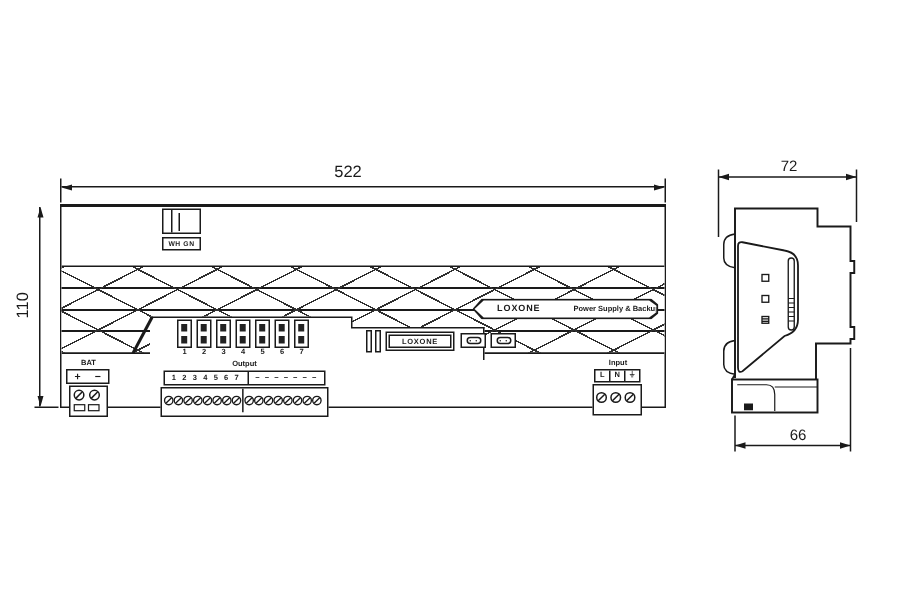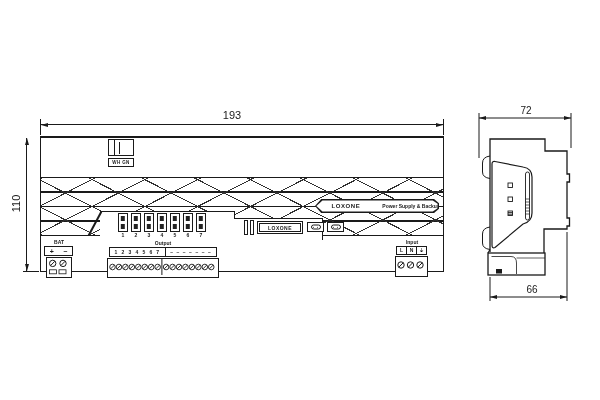--- a/index.html
+++ b/index.html
@@ -87,21 +87,21 @@
 <div id="canvas">
 
   <div>
 
     <div>
       <div class="extline-v" style="left:40px;top:119px;height:16px;"></div>
       <div class="extline-v" style="left:443px;top:119px;height:16px;"></div>
       <div class="dimline-h" style="left:41px;top:124px;width:402px;"></div>
       <div class="arr l" style="left:41px;top:122.5px;"></div>
       <div class="arr r" style="left:436px;top:122.5px;"></div>
-      <div class="dimtext" style="left:208px;top:109px;width:48px;">193</div>
+      <div class="dimtext" style="left:208px;top:109px;width:48px;">522</div>
     </div>
 
     <div>
       <div class="extline-h" style="left:23px;top:271px;width:16px;"></div>
       <div class="dimline-v" style="left:26px;top:138px;height:133px;"></div>
       <div class="arr u" style="left:24.5px;top:138px;"></div>
       <div class="arr d" style="left:24.5px;top:264px;"></div>
       <div class="dimtext" style="left:1px;top:197px;width:30px;transform:rotate(-90deg);background:transparent;">110</div>
     </div>
 

